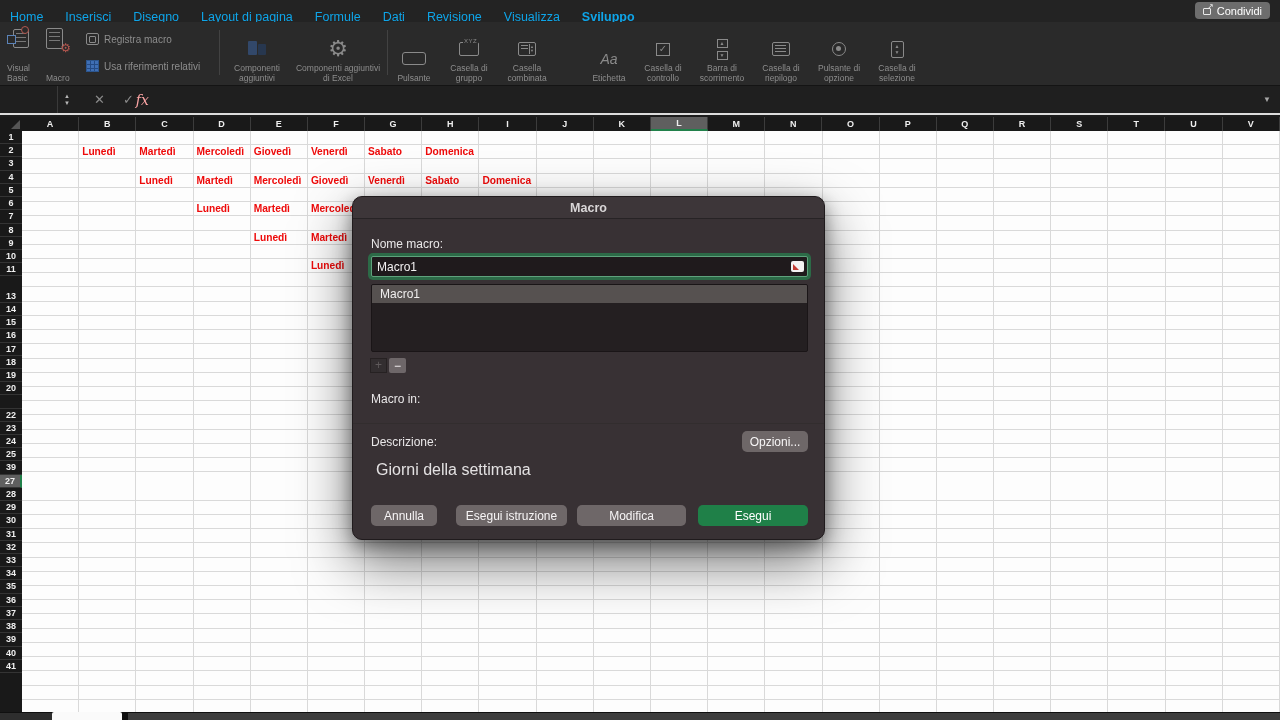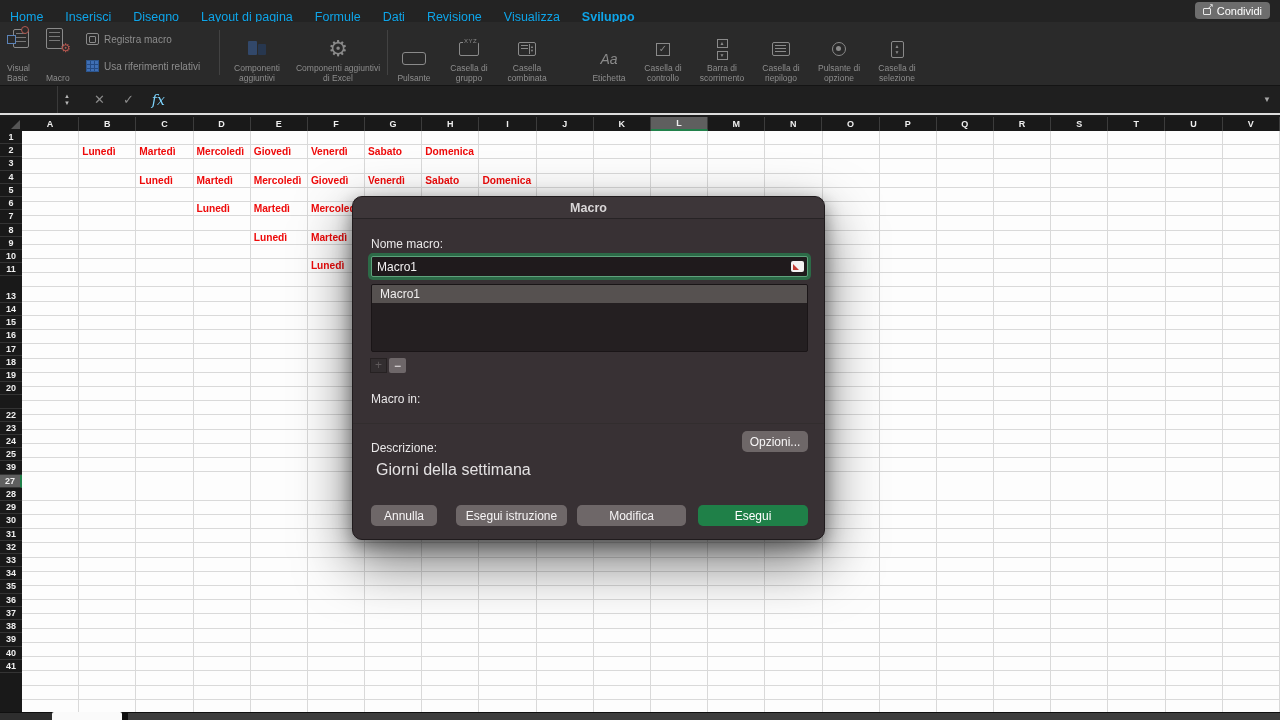--- a/index.html
+++ b/index.html
@@ -77,21 +77,21 @@
              align-items:center; justify-content:center; gap:1px; color:#8a8a8a; }
   .ic-spin b { font-size:5px; line-height:5px; }
 
   
   .fbar { position:absolute; left:0; top:86px; width:1280px; height:29px; background:#1f1f1f;
           border-bottom:2px solid #dcdcdc; display:flex; align-items:center; }
   .namebox { width:58px; height:100%; border-right:1px solid #3a3a3a; }
   .stepper { width:18px; display:flex; flex-direction:column; align-items:center; gap:1px; color:#b8b8b8; }
   .stepper b { font-size:6px; line-height:6px; }
   .fglyph { color:#8b8b8b; font-size:13px; margin-left:18px; }
-  .fx { font-family:"DejaVu Serif", serif; font-style:italic; color:#7dd3fc; font-size:14px; margin-left:18px; }
+  .fx { font-family:"DejaVu Serif", serif; font-style:italic; color:#fca5a5; font-size:14px; margin-left:2px; }
   .finput { flex:1; height:100%; }
   .fdrop { width:26px; color:#a5a5a5; font-size:8px; text-align:center; }
 
   
   .grid { position:absolute; left:0; top:117px; width:1280px; height:595px; background:#fff; }
   .corner { position:absolute; left:0; top:0; width:22px; height:14px; background:#191919; }
   .corner:after { content:""; position:absolute; right:2px; bottom:2px; border-left:9px solid transparent; border-bottom:9px solid #555; }
   .colheads { position:absolute; left:22px; top:0; right:0; height:14px; background:#191919; display:flex; }
   .colhead { height:14px; color:#efefef; font-size:9px; font-weight:bold; text-align:center; line-height:14px;
              border-right:1px solid #3c3c3c; }
@@ -418,21 +418,21 @@
     <span class="range-ic"></span>
     <div class="dlg-list">
         <div class="row">Macro1</div>
       </div>
     <div class="pm">
       <button class="plus">+</button>
       <button class="minus">−</button>
     </div>
     <div class="dlg-label" style="left:18px; top:195px;">Macro in:</div>
     <div class="dlg-divider"></div>
-    <div class="dlg-label" style="left:18px; top:244px;">Descrizione:</div>
+    <div class="dlg-label" style="left:18px; top:238px;">Descrizione:</div>
     <button class="btn" style="left:389px; top:234px; width:66px;">Opzioni...</button>
     <div class="desc-value">Giorni della settimana</div>
     <div id="dlg-buttons">
         <button class="btn" style="left: 18px; top: 308px; width: 66px;">Annulla</button>
         <button class="btn" style="left: 103px; top: 308px; width: 111px;">Esegui istruzione</button>
         <button class="btn" style="left: 224px; top: 308px; width: 109px;">Modifica</button>
         <button class="btn primary" style="left: 345px; top: 308px; width: 110px;">Esegui</button>
       </div>
   </div>
 

